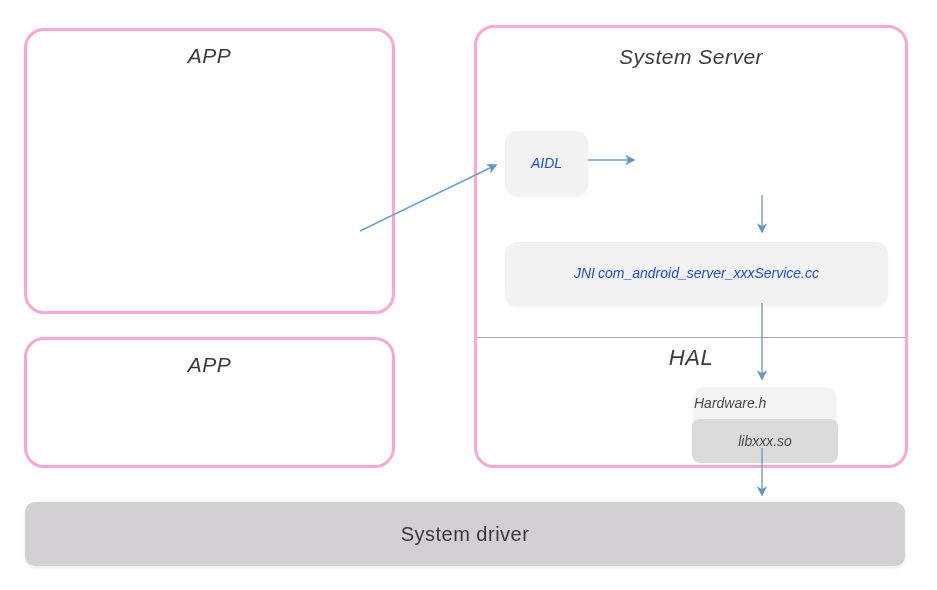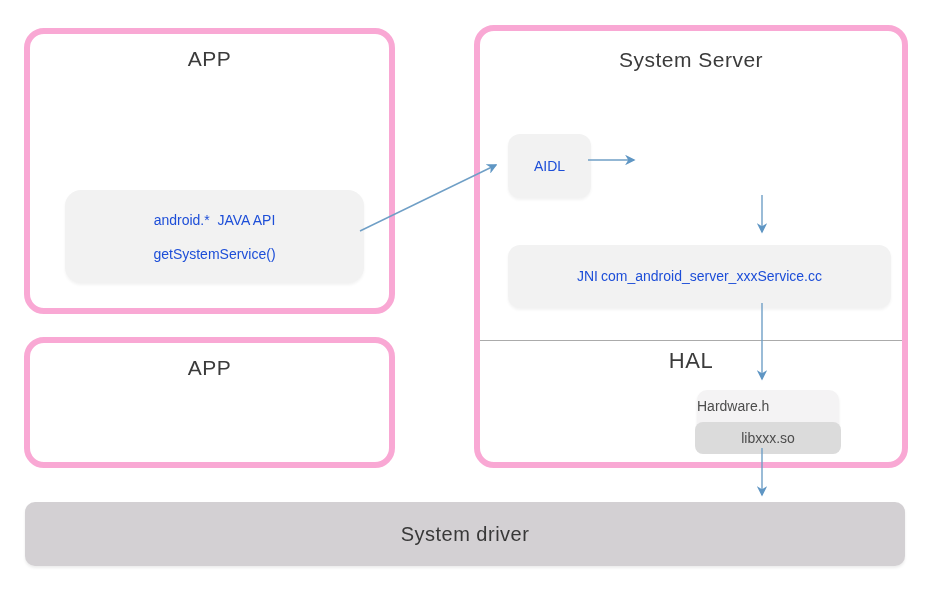--- a/index.html
+++ b/index.html
@@ -4,22 +4,23 @@
 <style>
   html,body { margin:0; padding:0; background:#ffffff; }
   .canvas {
     position:relative; width:937px; height:590px; background:#ffffff;
     font-family:"Liberation Sans", sans-serif; overflow:hidden;
   }
   svg.arrow-layer { position:absolute; left:0; top:0; width:937px; height:590px; pointer-events:none; }
 
   .outline-box {
     position:absolute; background:#ffffff;
-    border:6px solid #f9a8d4; border-radius:20px;
+    border:3px solid #f9a8d4; border-radius:20px;
     box-sizing:border-box;
+    font-style:italic;
   }
   .outline-title {
     text-align:center; font-size:21px; color:#3b3b3b;
     padding-top:13px; letter-spacing:0.5px;
   }
 
   .soft-box {
     position:absolute; background:#f2f2f2; border-radius:12px;
     color:#1d4ed8; font-size:14px;
     display:flex; align-items:center; justify-content:center;
@@ -55,24 +56,20 @@
     box-shadow:0 2px 3px rgba(0,0,0,0.08);
   }
 </style>
 </head>
 <body>
 
 <div class="canvas">
 
   <div class="outline-box" style="left:24px; top:28px; width:371px; height:286px;">
     <div class="outline-title">APP</div>
-    <div class="soft-box api-box" style="left:35px; top:156px; width:299px; height:93px;">
-      <div class="pre">android.*  JAVA API</div>
-      <div>getSystemService()</div>
-    </div>
   </div>
 
   <div class="outline-box" style="left:24px; top:337px; width:371px; height:131px;">
     <div class="outline-title">APP</div>
   </div>
 
   <div class="outline-box" style="left:474px; top:25px; width:434px; height:443px;">
     <div class="outline-title" style="padding-top:17px;">System Server</div>
 
     <div class="soft-box" style="left:28px; top:103px; width:83px; height:64px;">
@@ -85,21 +82,21 @@
       <div>com_android_server_xxxService.cc</div>
     </div>
 
     <div class="divider" style="top:309px;"></div>
 
     <div class="hal-title" style="top:317px;">HAL</div>
 
     <div class="hardware-box" style="left:217px; top:359px; width:142px; height:44px;">
       <span>Hardware.h</span>
     </div>
-    <div class="lib-box" style="left:215px; top:391px; width:146px; height:32px;">
+    <div class="lib-box" style="left:215px; top:391px; width:146px; height:44px;">
       <span>libxxx.so</span>
     </div>
   </div>
 
   <div class="driver-bar" style="left:25px; top:502px; width:880px; height:64px;">
     <span>System driver</span>
   </div>
 
   <svg class="arrow-layer" viewBox="0 0 937 590">
     <defs>

